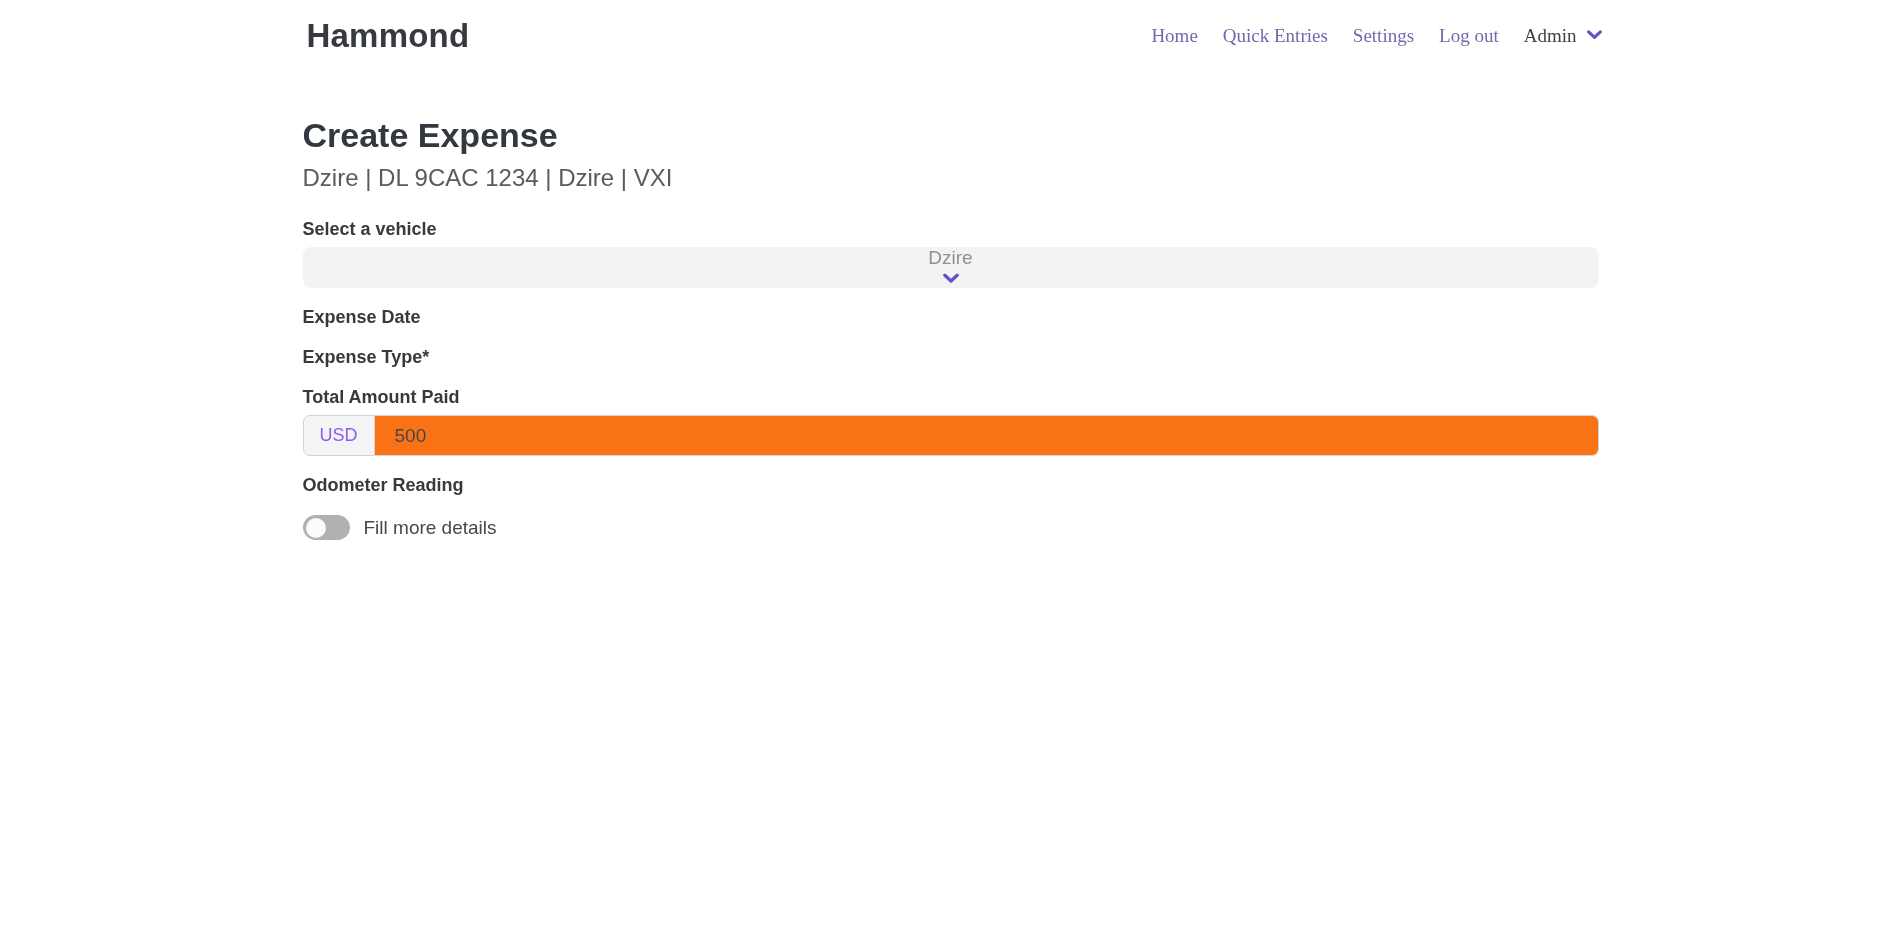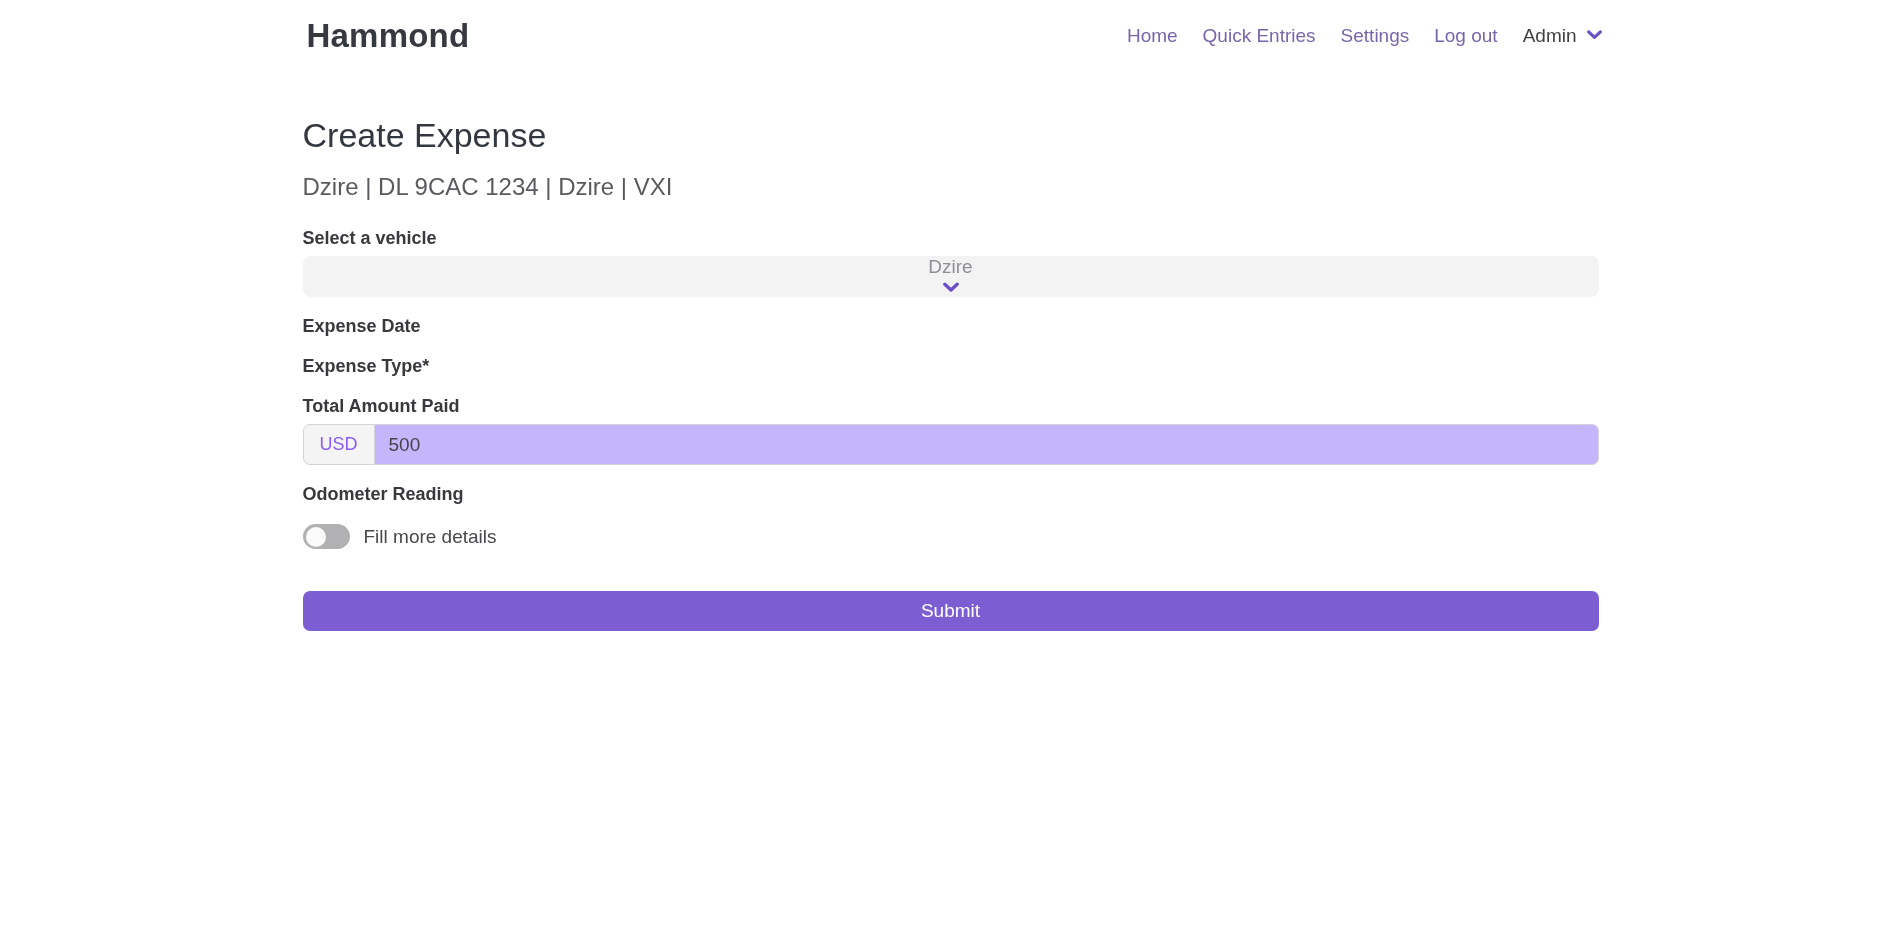--- a/index.html
+++ b/index.html
@@ -11,31 +11,31 @@
   .page { width: 1901px; height: 927px; background: #fff; overflow: hidden; }
   .container { width: 1296px; margin: 0 auto; }
 
   
   .navbar { padding: 17px 0 15px 8px; background: #fff; }
   .nav-inner { display: flex; align-items: center; justify-content: space-between; }
   .brand {
     font-size: 33px; font-weight: 700; color: #36393f; letter-spacing: 0.2px;
     cursor: pointer;
   }
-  .nav-links { display: flex; align-items: center; gap: 25px; }
+  .nav-links { display: flex; align-items: center; gap: 25px; font-family: Liberation Serif, serif; }
   .nav-link {
     font-size: 19px; color: #7866ab; text-decoration: none; cursor: pointer;
   }
   .user-menu { display: flex; align-items: center; gap: 9px; cursor: pointer; }
   .user-menu-label { font-size: 19px; color: #3f3f44; }
   .chev { display: inline-block; }
 
   
   .main { padding-top: 46px; }
-  .page-title { font-size: 34px; font-weight: 400; color: #333740; margin-bottom: 18px; }
+  .page-title { font-size: 34px; font-weight: 700; color: #333740; margin-bottom: 9px; }
   .page-subtitle { font-size: 24px; font-weight: 400; color: #5a5a5f; margin-bottom: 27px; }
 
   
   .field-label {
     display: block; font-size: 18px; font-weight: 600; color: #38383d;
     margin-bottom: 7px;
   }
   .control-row { margin-bottom: 19px; }
 
   .select-control {
@@ -59,21 +59,21 @@
 
   .input-group { display: flex; height: 41px; width: 100%; }
   .input-prefix {
     flex: 0 0 auto; display: flex; align-items: center; padding: 16px 16px;
     background: #f4f4f5; border: 1px solid #d4d4d8;
     border-radius: 7px 0 0 7px; font-size: 18px; color: #8b5cf6;
   }
   .input-group .grouped {
     flex: 1 1 auto; height: 100%; border: 1px solid #d4d4d8; border-left: none;
     border-radius: 0 7px 7px 0; outline: none; font-family: inherit;
-    font-size: 19px; color: #46464a; padding: 0 14px; background: #c4b5fd; min-width: 0;
+    font-size: 19px; color: #46464a; padding: 0 20px; background: #f97316; min-width: 0;
   }
 
   .toggle-row { display: flex; align-items: center; gap: 14px; margin: 5px 0 42px 0; }
   .switch {
     position: relative; width: 47px; height: 25px; background: #b1b1b3;
     border-radius: 13px; cursor: pointer; flex: 0 0 auto;
   }
   .switch .knob {
     position: absolute; left: 3px; top: 2.5px; width: 20px; height: 20px;
     border-radius: 50%; background: #fbfbfb;
@@ -149,18 +149,17 @@
         <label class="field-label">Odometer Reading</label>
       </div>
 
       <div class="toggle-row">
         <div class="switch">
           <div class="knob"></div>
         </div>
         <span class="toggle-label">Fill more details</span>
       </div>
 
-      <button class="submit-btn" type="submit">Submit</button>
 
     </form>
   </main>
 
 </div>
 
 </body></html>

